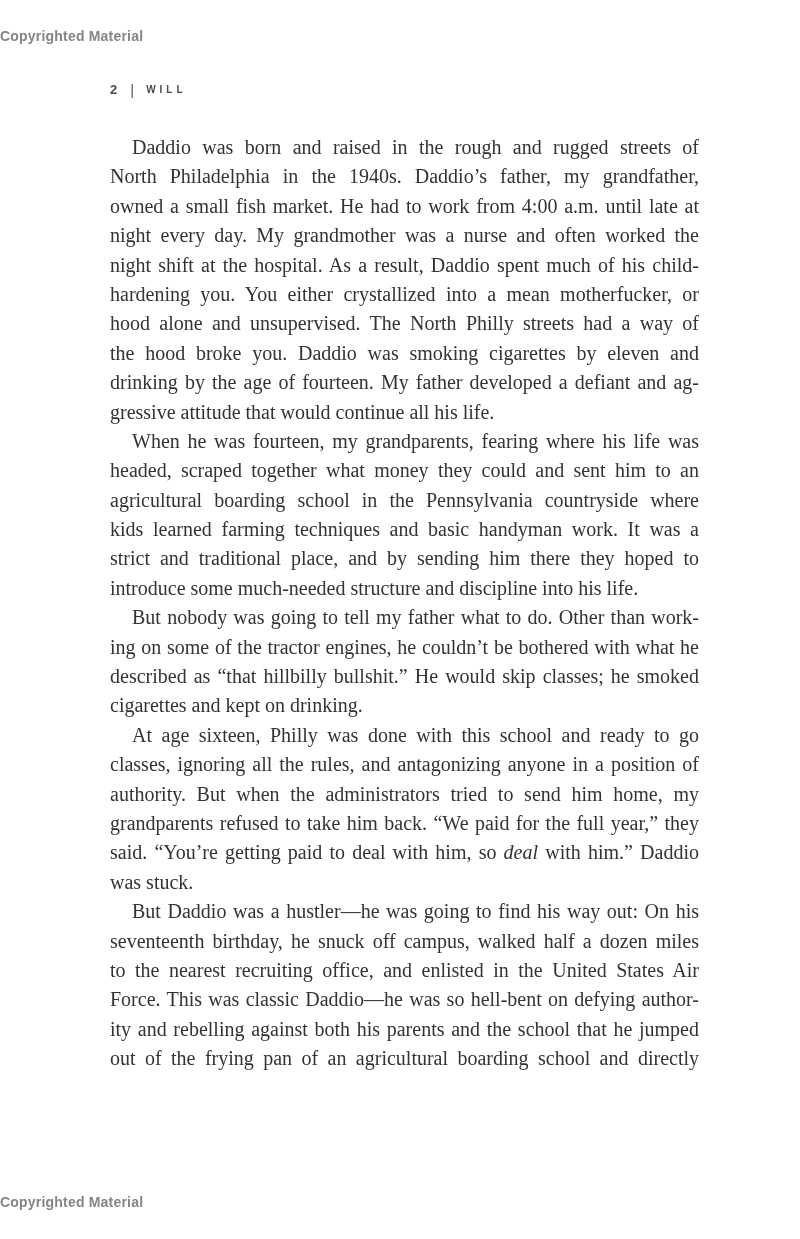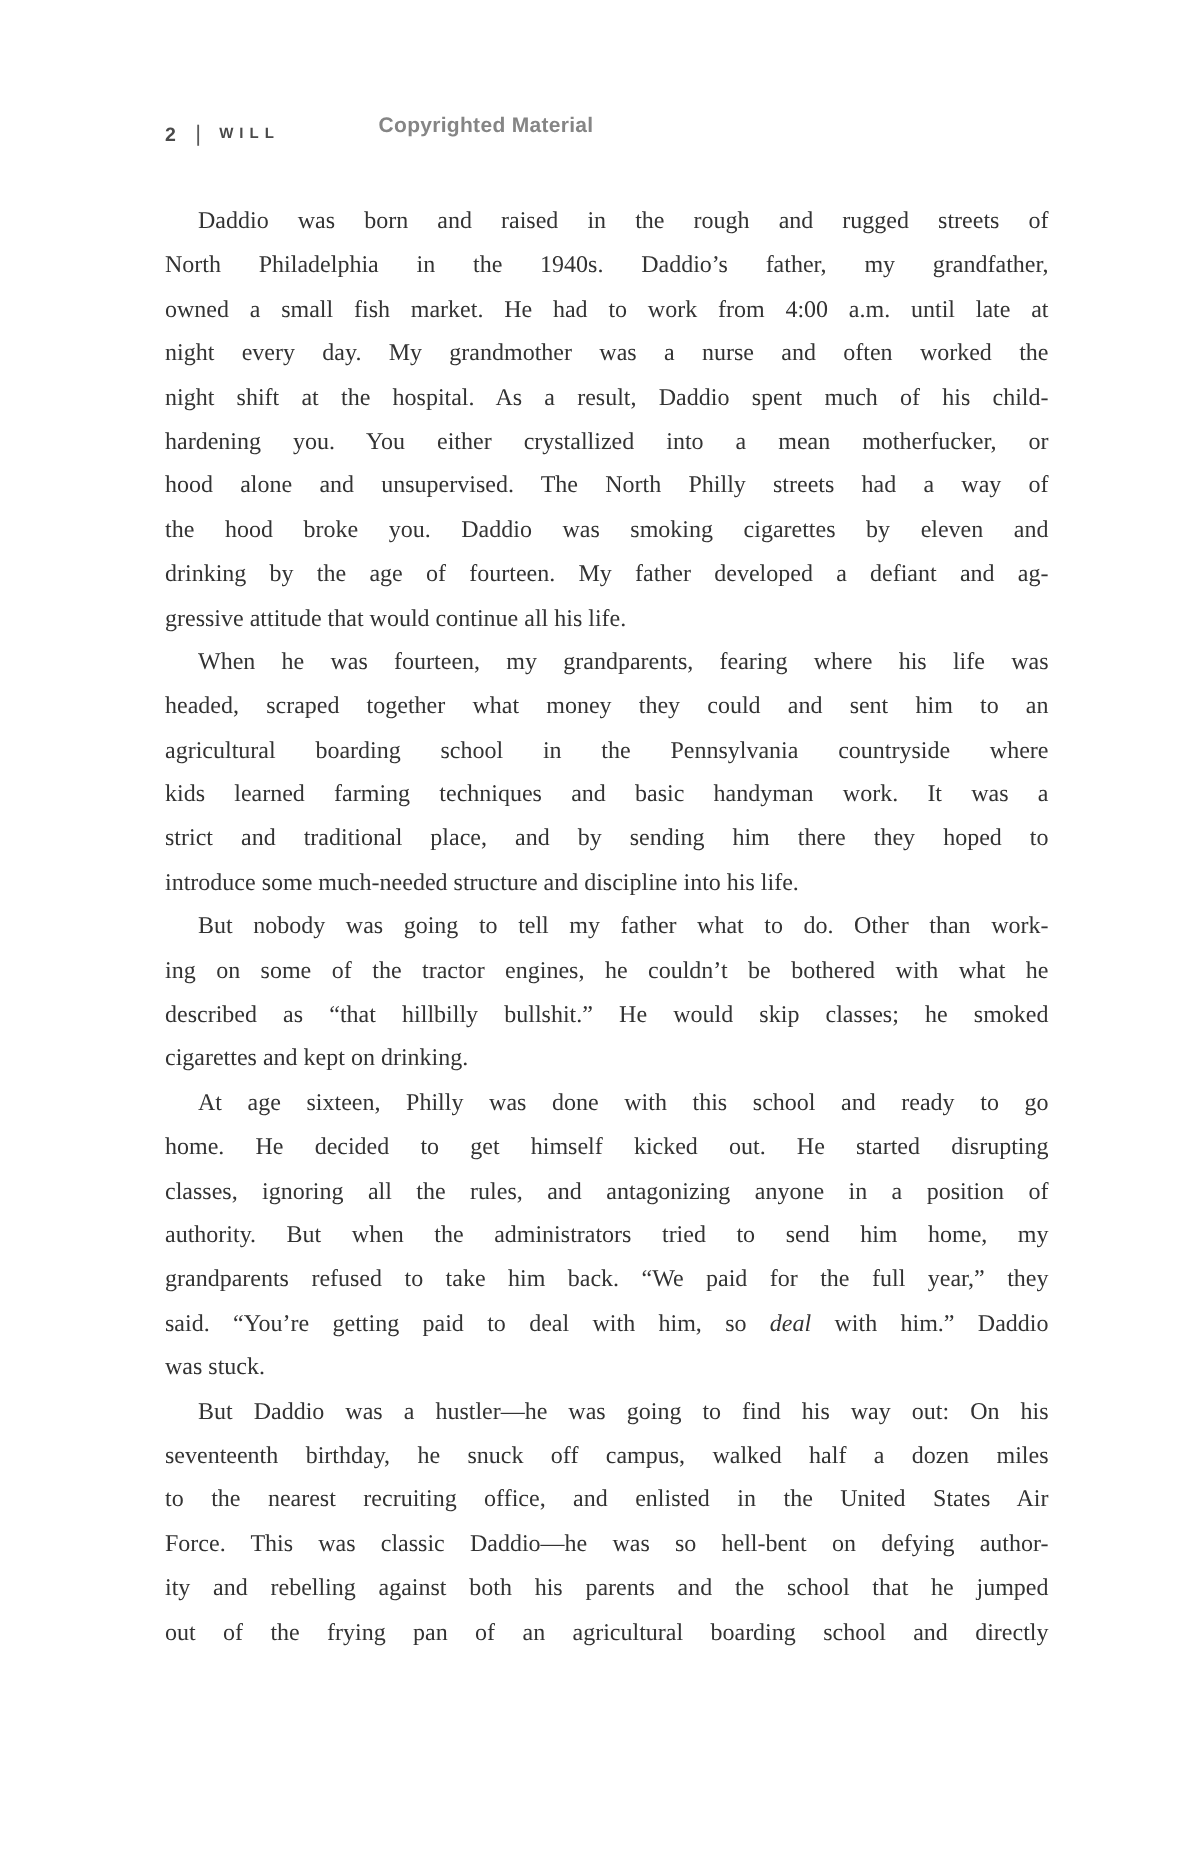--- a/index.html
+++ b/index.html
@@ -16,27 +16,26 @@
   }
   .page {
     position: absolute;
     inset: 0;
     background: #ffffff;
   }
   .copyright {
     position: absolute;
     left: 0;
     width: 648px;
-    text-align: center;
+    text-align: left;
     font-family: "Liberation Sans", "DejaVu Sans", sans-serif;
     font-weight: 700;
     font-size: 14px;
     letter-spacing: 0.2px;
     color: #858585;
-    margin-top: 47px;
   }
   .copyright.top { top: 28px; }
   .copyright.bottom { top: 1194px; }
   .running-head {
     position: absolute;
     left: 110px;
     top: 81px;
     font-family: "Liberation Sans", "DejaVu Sans", sans-serif;
     color: #4a4a4a;
     font-weight: 700;
@@ -57,21 +56,21 @@
   .running-head .book-title {
     letter-spacing: 4px;
     font-size: 10px;
   }
   .body-text {
     position: absolute;
     left: 110px;
     top: 133px;
     width: 589px;
     color: #333333;
-    font-size: 16px;
+    font-size: 20px;
     line-height: 29.4px;
   }
   .line {
     text-align: justify;
     text-align-last: justify;
     height: 29.4px;
     overflow: visible;
     white-space: normal;
   }
   .line.indent { text-indent: 22px; }
@@ -113,21 +112,20 @@
     <div class="line">kids learned farming techniques and basic handyman work. It was a</div>
     <div class="line">strict and traditional place, and by sending him there they hoped to</div>
     <div class="line end">introduce some much-needed structure and discipline into his life.</div>
 
     <div class="line indent">But nobody was going to tell my father what to do. Other than work-</div>
     <div class="line">ing on some of the tractor engines, he couldn’t be bothered with what he</div>
     <div class="line">described as “that hillbilly bullshit.” He would skip classes; he smoked</div>
     <div class="line end">cigarettes and kept on drinking.</div>
 
     <div class="line indent">At age sixteen, Philly was done with this school and ready to go</div>
-    <div class="line">home. He decided to get himself kicked out. He started disrupting</div>
     <div class="line">classes, ignoring all the rules, and antagonizing anyone in a position of</div>
     <div class="line">authority. But when the administrators tried to send him home, my</div>
     <div class="line">grandparents refused to take him back. “We paid for the full year,” they</div>
     <div class="line"><span>said. “You’re getting paid to deal with him, so </span><em>deal</em><span> with him.” Daddio</span></div>
     <div class="line end">was stuck.</div>
 
     <div class="line indent">But Daddio was a hustler—he was going to find his way out: On his</div>
     <div class="line">seventeenth birthday, he snuck off campus, walked half a dozen miles</div>
     <div class="line">to the nearest recruiting office, and enlisted in the United States Air</div>
     <div class="line">Force. This was classic Daddio—he was so hell-bent on defying author-</div>

